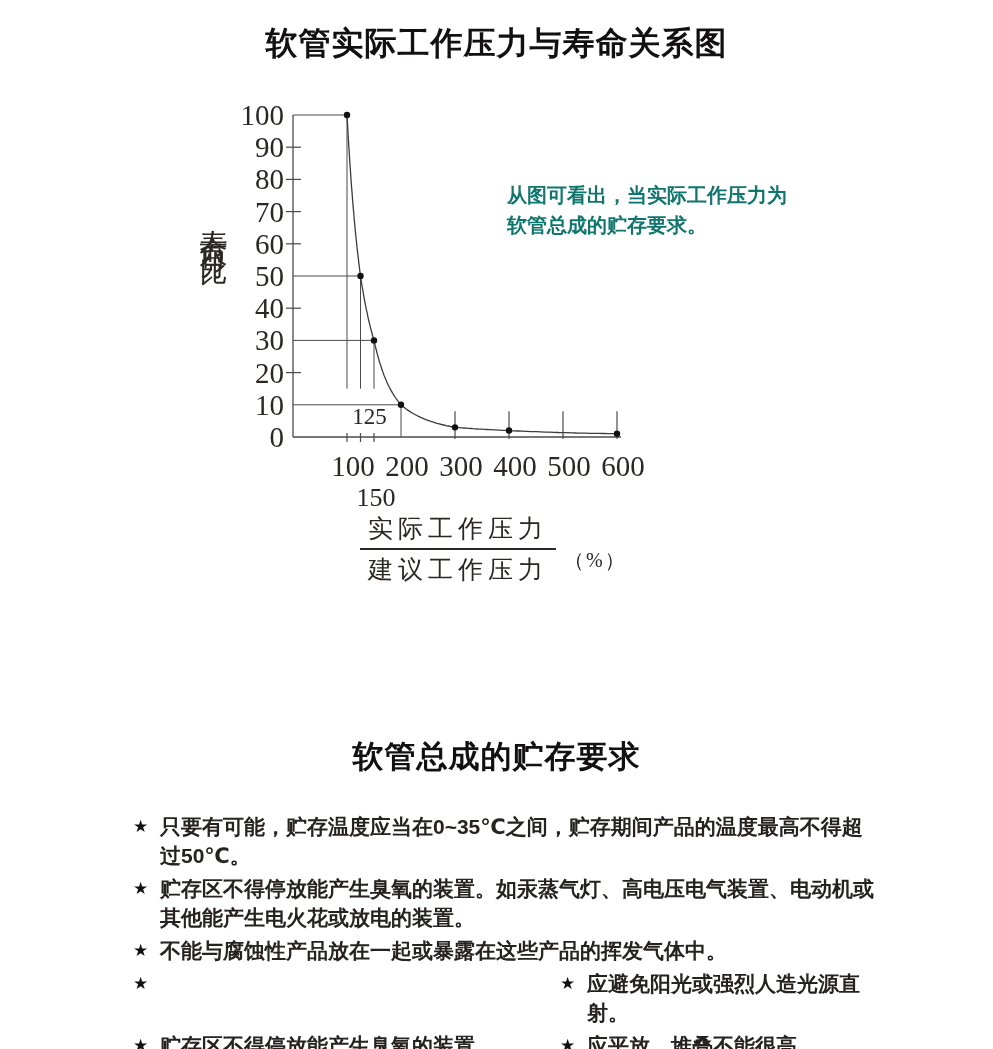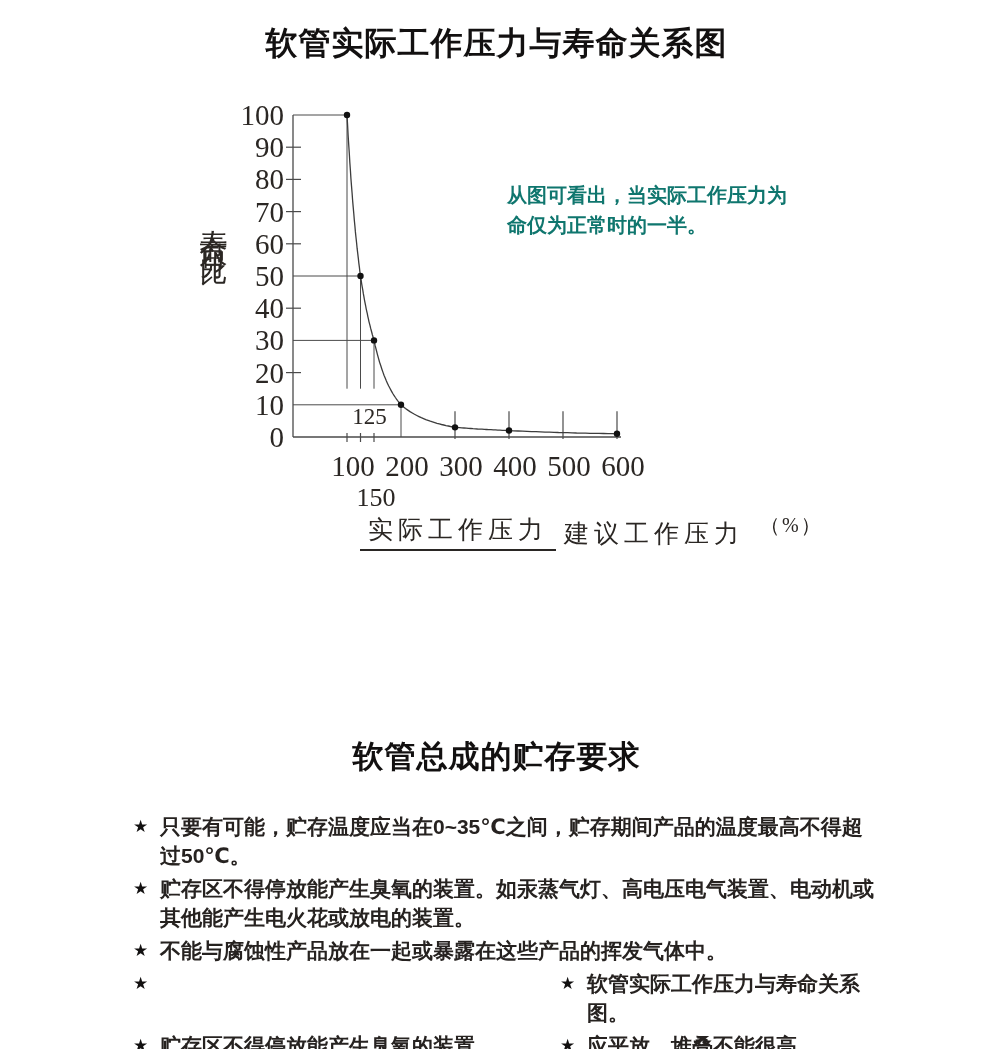--- a/index.html
+++ b/index.html
@@ -27,21 +27,21 @@
   }
   .annotation{
     position:absolute;left:507px;top:168px;width:400px;
     font-size:20px;font-weight:bold;line-height:30px;color:#0f766e;
   }
   .ratio-wrap{
     position:absolute;left:360px;top:500px;
     display:flex;align-items:flex-end;
   }
   .ratio-frac{
-    display:flex;flex-direction:row;align-items:center;
+    display:flex;flex-direction:column;align-items:center;
     font-family:"Liberation Serif","DejaVu Serif",serif;
     font-size:25px;letter-spacing:5px;color:#2b2724;justify-content:space-between;
   }
   .ratio-num{padding:0 8px 3px 8px;border-bottom:2px solid #2a2724;}
   .ratio-den{padding:3px 8px 0 8px;}
   .ratio-unit{
     font-family:"Liberation Serif","DejaVu Serif",serif;
     font-size:20px;color:#2b2724;margin-left:8px;margin-bottom:12px;letter-spacing:2px;
   }
   .bullets{
@@ -111,21 +111,21 @@
       <circle cx="261" cy="312.8" r="3.2" fill="#111111"></circle>
       <circle cx="315" cy="335.34" r="3.2" fill="#111111"></circle>
       <circle cx="369" cy="338.56" r="3.2" fill="#111111"></circle>
       <circle cx="477" cy="341.78" r="3.2" fill="#111111"></circle>
     </svg>
 
   <div class="y-axis-title">寿命百分比</div>
 
   <div class="annotation">
     <div>从图可看出，当实际工作压力为</div>
-    <div>命仅为正常时的一半。</div>
+    <div>软管总成的贮存要求。</div>
   </div>
 
   <div class="ratio-wrap">
     <div class="ratio-frac">
       <div class="ratio-num">实际工作压力</div>
       <div class="ratio-den">建议工作压力</div>
     </div>
     <div class="ratio-unit">（%）</div>
   </div>
 
@@ -147,21 +147,21 @@
       <span class="star">★</span>
       <span class="b-text">不能与腐蚀性产品放在一起或暴露在这些产品的挥发气体中。</span>
     </div>
 
     <div class="b-grid">
       <div class="b-row">
         <span class="star">★</span>
       </div>
       <div class="b-row">
         <span class="star">★</span>
-        <span class="b-text">软管实际工作压力与寿命关系图。</span>
+        <span class="b-text">应避免阳光或强烈人造光源直射。</span>
       </div>
     </div>
 
     <div class="b-grid">
       <div class="b-row">
         <span class="star">★</span>
         <span class="b-text">贮存区不得停放能产生臭氧的装置。</span>
       </div>
       <div class="b-row">
         <span class="star">★</span>

